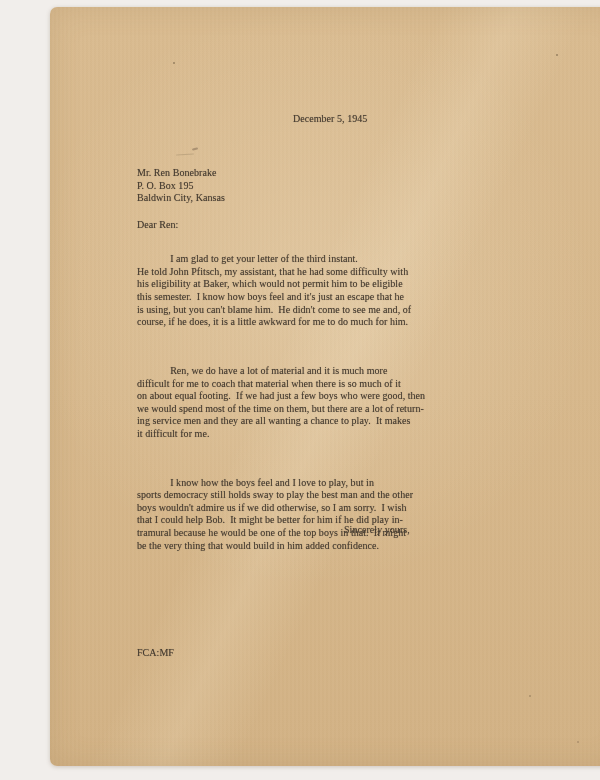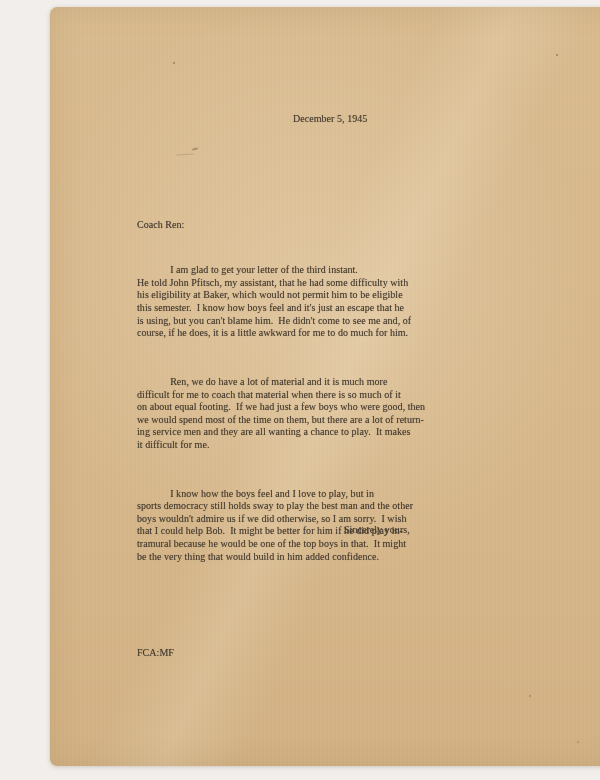--- a/index.html
+++ b/index.html
@@ -31,21 +31,21 @@
     white-space: pre;
     font-size: 10px;
     letter-spacing: 0.05px;
     line-height: 12.6px;
     color: #473d31;
     text-shadow: 0 0 0.7px rgba(71,61,49,0.55);
   }
   .date       { left: 243px; top: 106px; }
   .address    { left: 87px;  top: 160px; }
   .salutation { left: 87px;  top: 212px; }
-  .body-block { left: 87px;  top: 232px; }
+  .body-block { left: 87px;  top: 221px; }
   .body-block .para { margin: 0 0 11px 0; }
   .closing    { left: 294px; top: 517px; }
   .signature  { left: 305px; top: 600px; }
   .reference  { left: 87px;  top: 640px; }
   .speck {
     position: absolute;
     width: 2px; height: 2px;
     border-radius: 50%;
     background: rgba(99,80,57,0.55);
   }
@@ -56,22 +56,25 @@
   }
 </style>
 </head>
 <body>
 
 <div class="page">
   <div class="paper">
 
     <div class="txt date">December 5, 1945</div>
 
+    <div class="txt address">Mr. Ren Bonebrake
+P. O. Box 195
+Baldwin City, Kansas</div>
 
-    <div class="txt salutation">Coach Ren:</div>
+    <div class="txt salutation">Dear Ren:</div>
 
     <div class="txt body-block">
       <div class="para">             I am glad to get your letter of the third instant.
 He told John Pfitsch, my assistant, that he had some difficulty with
 his eligibility at Baker, which would not permit him to be eligible
 this semester.  I know how boys feel and it's just an escape that he
 is using, but you can't blame him.  He didn't come to see me and, of
 course, if he does, it is a little awkward for me to do much for him.</div>
       <div class="para">             Ren, we do have a lot of material and it is much more
 difficult for me to coach that material when there is so much of it

